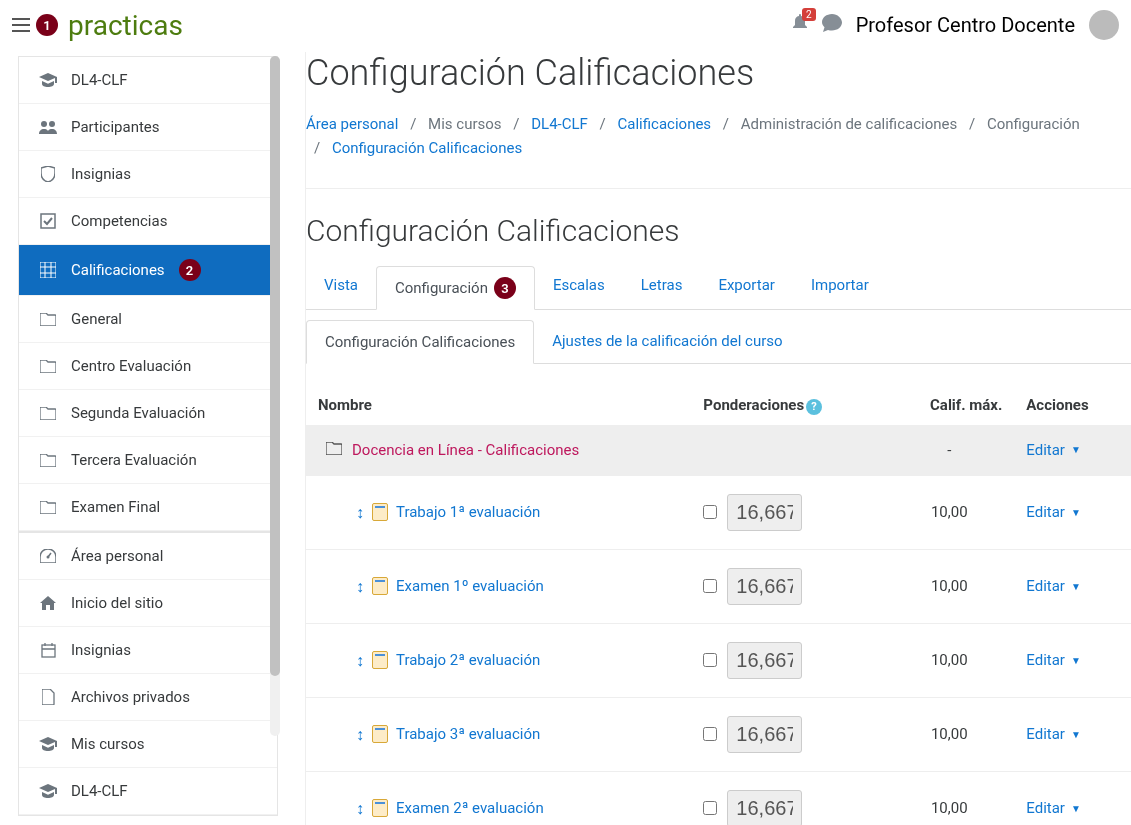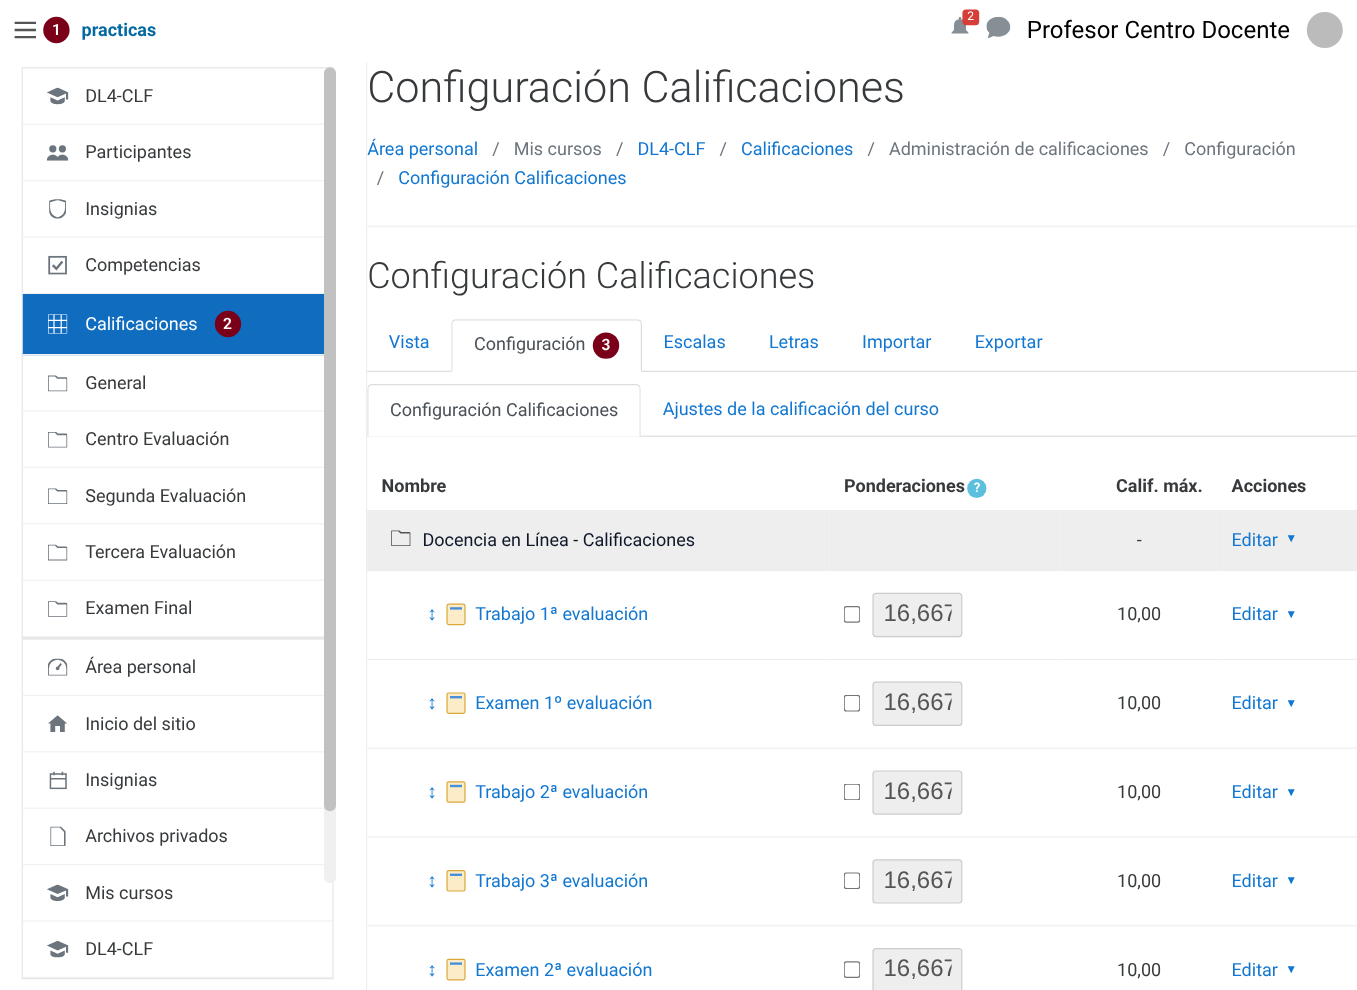--- a/index.html
+++ b/index.html
@@ -3,21 +3,21 @@
   <meta charset="utf-8">
   <style>
     *{box-sizing:border-box;margin:0;padding:0}
     body{font-family:-apple-system,BlinkMacSystemFont,"Segoe UI",Roboto,sans-serif;font-size:14px;color:#333;background:#fff;width:1131px;height:825px;overflow:hidden;position:relative}
     a{text-decoration:none;color:#1177d1}
     
     
     .topbar{display:flex;align-items:center;height:50px;padding:0 12px;background:#fff}
     .hamburger{cursor:pointer;color:#555;font-size:20px;margin-right:6px;display:flex;align-items:center}
     .step-badge{display:inline-flex;align-items:center;justify-content:center;width:22px;height:22px;border-radius:50%;background:#7a0019;color:#fff;font-size:13px;font-weight:600}
-    .brand{font-size:15px;color:#0369a1;margin-left:10px;font-weight:700}
+    .brand{font-size:28px;color:#4d7c0f;margin-left:10px;font-weight:400}
     .lang{margin-left:18px;color:#868e96;font-size:16px;cursor:pointer;display:flex;align-items:center;gap:6px}
     .lang .caret{font-size:10px}
     .topbar-right{margin-left:auto;display:flex;align-items:center;gap:14px}
     .bell-wrap{position:relative;color:#868e96;font-size:18px;cursor:pointer}
     .bell-count{position:absolute;top:-6px;right:-8px;background:#d43f3a;color:#fff;font-size:10px;padding:0 4px;border-radius:3px;line-height:13px}
     .chat-ico{color:#868e96;font-size:18px;cursor:pointer}
     .user-name{color:#000000;font-size:20px}
     .avatar{width:30px;height:30px;border-radius:50%;background:#bbb}
     
     
@@ -56,21 +56,21 @@
     .tabs2 .tab.active{border:1px solid #ddd;border-bottom-color:#fff;border-radius:4px 4px 0 0;color:#495057;margin-bottom:-1px;background:#fff}
     
     
     .gtable{width:100%;border-collapse:collapse}
     .gtable th{text-align:left;font-weight:700;padding:10px 12px;font-size:15px;color:#373a3c}
     .gtable th.rt{text-align:right}
     .gtable td{padding:5px 12px;vertical-align:middle;font-size:15px}
     .gtable tr.cat td{background:#eee;padding:16px 12px}
     .gtable tr.item td{border-top:1px solid #eee;padding:18px 12px}
     .item-name{color:#1177d1;display:flex;align-items:center;gap:8px;padding-left:38px}
-    .cat-name{color:#0f172a;display:flex;align-items:flex-start;gap:10px;padding-left:8px}
+    .cat-name{color:#be185d;display:flex;align-items:flex-start;gap:10px;padding-left:8px}
     .move-ico{color:#1177d1;font-size:16px}
     .doc-ico{display:inline-block;width:16px;height:18px;background:#fdecc8;border:1px solid #d8a838;border-radius:2px;position:relative}
     .doc-ico::before{content:"";position:absolute;top:2px;left:2px;right:2px;height:2px;background:#4a90d9}
     .pond-cell{display:flex;align-items:center;gap:10px}
     .pond-cell input[type=checkbox]{width:14px;height:14px}
     .pond-input{width:75px;padding:6px 8px;border:1px solid #ccc;background:#eee;border-radius:3px;font-size:20px;color:#555;text-align:left}
     .grade-cell{text-align:center;color:#373a3c}
     .action-cell{text-align:left}
     .action-link{color:#1177d1;font-size:15px;display:inline-flex;align-items:center;gap:6px}
     .caret-sm{font-size:10px}
@@ -270,22 +270,22 @@
       </nav>
 
       <div class="card">
         <h2 class="section-title">Configuración Calificaciones</h2>
 
         <div class="tabs1" id="tabs1">
             <div class="tab"><span>Vista</span></div>
             <div class="tab active"><span>Configuración</span><span class="step-badge step">3</span></div>
             <div class="tab"><span>Escalas</span></div>
             <div class="tab"><span>Letras</span></div>
+            <div class="tab"><span>Exportar</span></div>
             <div class="tab"><span>Importar</span></div>
-            <div class="tab"><span>Exportar</span></div>
           </div>
         <div class="tabs2" id="tabs2">
             <div class="tab active">Configuración Calificaciones</div>
             <div class="tab">Ajustes de la calificación del curso</div>
           </div>
 
         <table class="gtable">
           <thead>
             <tr>
               <th>Nombre</th>

